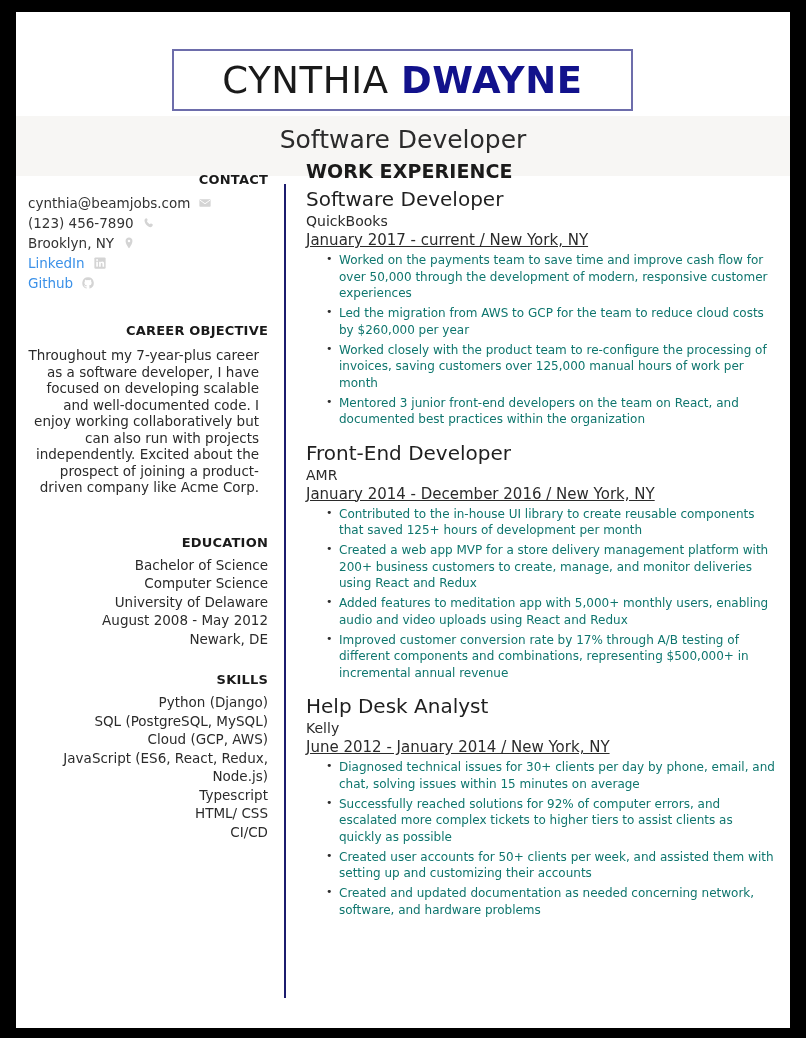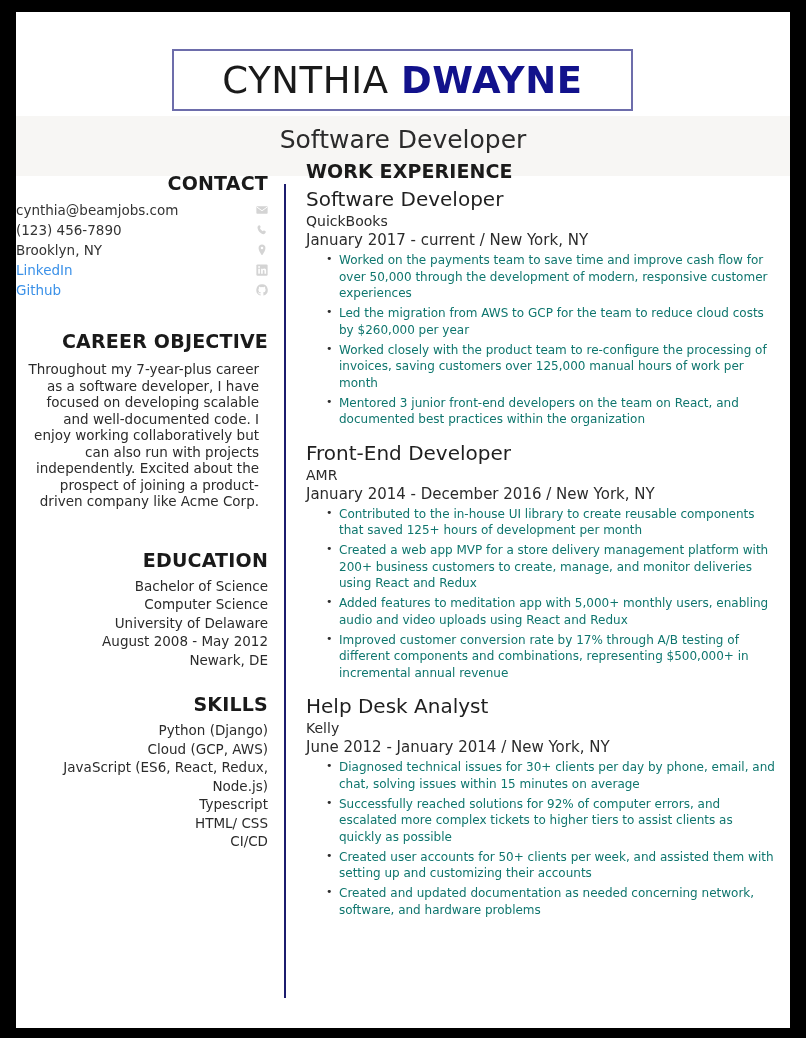--- a/index.html
+++ b/index.html
@@ -97,40 +97,41 @@
   }
   #right-col {
     position: absolute;
     left: 290px;
     top: 148px;
     width: 470px;
   }
 
   
   .left-heading {
-    font-size: 19px;
+    font-size: 13px;
     font-weight: 700;
     color: #1a1a1a;
     letter-spacing: 0.2px;
     margin: 0 0 6px 0;
     text-align: right;
   }
   #contact-heading { margin-top: 0; }
 
   .contact-list {
     list-style: none;
     margin: 0;
     padding: 0;
   }
   .contact-row {
     display: flex;
     align-items: center;
-    justify-content: space-between;
+    justify-content: flex-start;
     height: 19px;
     margin-bottom: 1px;
+    margin-left: 12px;
   }
   .contact-text {
     font-size: 13.5px;
     color: #333333;
   }
   .contact-text.link {
     color: #3b91e8;
   }
   .contact-icon {
     width: 12px;
@@ -187,20 +188,21 @@
     font-size: 14px;
     color: #2b2b2b;
     margin: 0 0 1px 0;
     line-height: 18px;
   }
   .job-meta {
     font-size: 15px;
     color: #2b2b2b;
     margin: 0 0 2px 0;
     line-height: 19px;
+    text-decoration: underline;
   }
   .bullets {
     list-style: none;
     margin: 0;
     padding: 0;
   }
   .bullet {
     position: relative;
     padding-left: 33px;
     font-size: 12px;
@@ -297,20 +299,21 @@
       <li class="edu-item">University of Delaware</li>
       <li class="edu-item">August 2008 - May 2012</li>
       <li class="edu-item">Newark, DE</li>
     </ul>
 
     <div class="spacer-26"></div>
 
     <div class="left-heading">SKILLS</div>
     <ul class="skill-list">
       <li class="skill-item">Python (Django)</li>
+      <li class="skill-item">SQL (PostgreSQL, MySQL)</li>
       <li class="skill-item">Cloud (GCP, AWS)</li>
       <li class="skill-item">JavaScript (ES6, React, Redux, Node.js)</li>
       <li class="skill-item">Typescript</li>
       <li class="skill-item">HTML/ CSS</li>
       <li class="skill-item">CI/CD</li>
     </ul>
   </div>
 
   <div id="right-col">
     <div id="work-heading">WORK EXPERIENCE</div>

